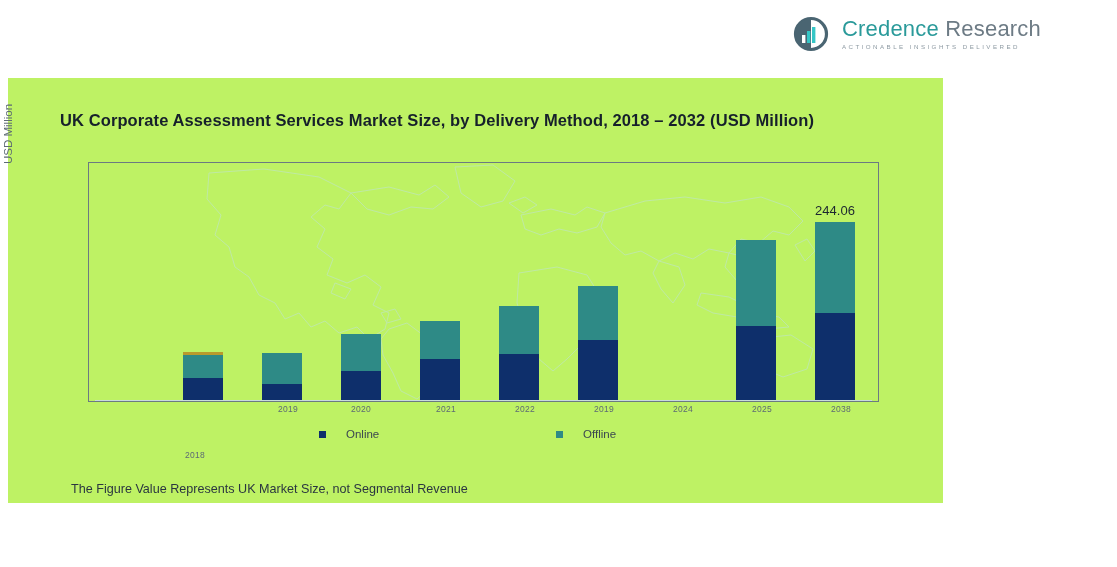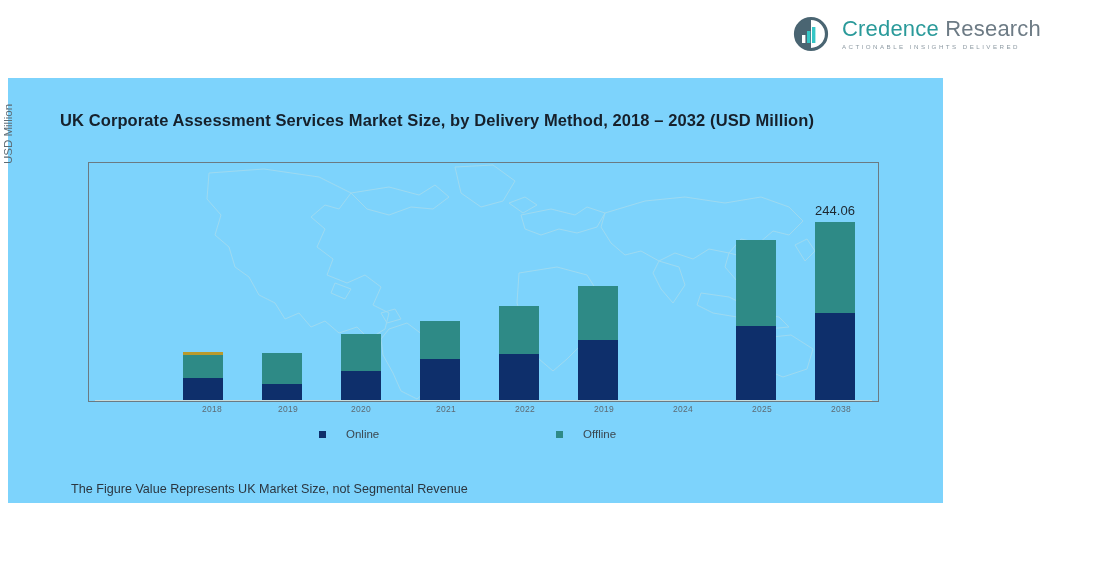--- a/index.html
+++ b/index.html
@@ -57,21 +57,21 @@
     text-transform: uppercase;
   }
 
   
   #panel {
     position: absolute;
     left: 8px;
     top: 78px;
     width: 935px;
     height: 425px;
-    background: #7dd3fc;
+    background: #bef264;
   }
 
   #chart-title {
     position: absolute;
     left: 52px;
     top: 33px;
     font-size: 16.5px;
     font-weight: bold;
     color: #16202b;
     letter-spacing: .1px;
@@ -316,21 +316,21 @@
             <div class="seg-offline" style="height: 91px; background: rgb(46, 138, 134);"></div>
             <div class="seg-online" style="height: 88px; background: rgb(14, 47, 107);"></div>
           </div>
           <div class="bar-value" style="bottom: 183px;">244.06</div>
         </div>
       </div>
     <div id="axis-line"></div>
   </div>
 
   <div id="xlabels">
-      <div class="xlabel" style="left: 97px;">2018</div>
+      <div class="xlabel" style="left: 80px; margin-top: 46px;">2018</div>
       <div class="xlabel" style="left: 173px;">2019</div>
       <div class="xlabel" style="left: 246px;">2020</div>
       <div class="xlabel" style="left: 331px;">2021</div>
       <div class="xlabel" style="left: 410px;">2022</div>
       <div class="xlabel" style="left: 489px;">2019</div>
       <div class="xlabel" style="left: 568px;">2024</div>
       <div class="xlabel" style="left: 647px;">2025</div>
       <div class="xlabel" style="left: 726px;">2038</div>
     </div>
 

